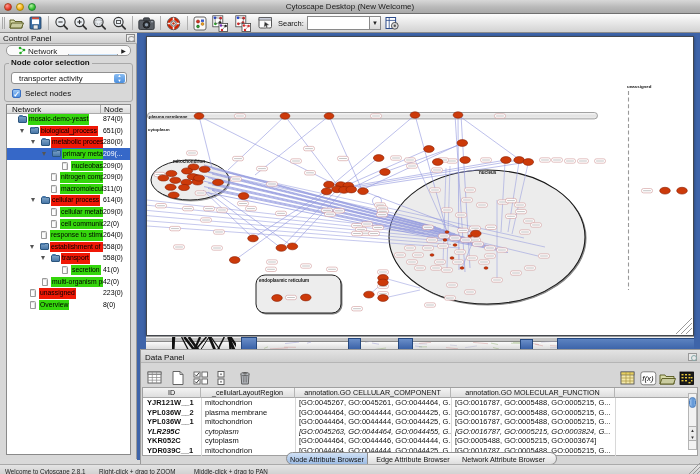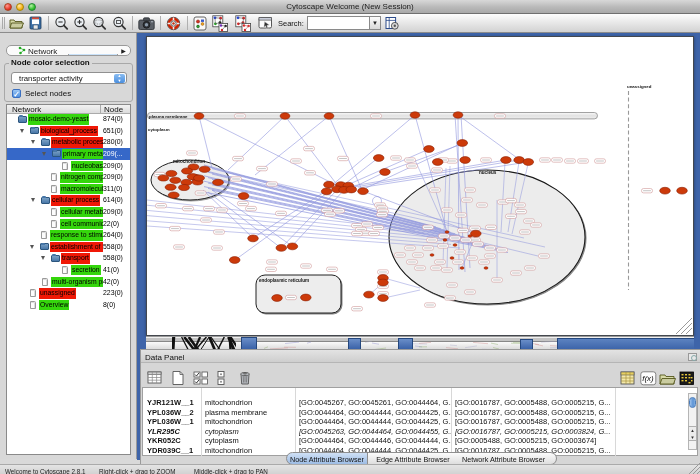--- a/index.html
+++ b/index.html
@@ -119,21 +119,21 @@
 </style>
 </head>
 <body>
 
 <div class="abs" id="desktop"></div>
 
 <div class="abs" id="titlebar">
   <div class="tl" id="tl-r"></div>
     <div class="tl" id="tl-y"></div>
     <div class="tl" id="tl-g"></div>
-  <div class="title">Cytoscape Welcome (New Session)</div>
+  <div class="title">Cytoscape Desktop (New Welcome)</div>
 </div>
 
 <div class="abs" id="toolbar">
   <div id="tbicons">
       <div style="position:absolute;left:2px;top:3px;width:1px;height:12px;background:#aaa;"></div>
 <div style="position:absolute;left:4px;top:3px;width:1px;height:12px;background:#aaa;"></div>
 <svg style="position:absolute;left:9px;top:2px;" width="15" height="14" viewBox="0 0 15 14">
         <path d="M1 4 L5 4 L6 5.5 L13 5.5 L13 12 L1 12 Z" fill="#d8daa8" stroke="#55571d" stroke-width="0.9"></path>
 <path d="M2.5 7 L14.5 7 L12.5 12 L1 12 Z" fill="#caccA0" stroke="#55571d" stroke-width="0.9"></path>
       </svg>
@@ -230,20 +230,24 @@
 <circle cx="9.8" cy="9.8" r="3.4" fill="#d8d8d8" stroke="#333" stroke-width="0.8"></circle>
 <circle cx="9.8" cy="9.8" r="1.2" fill="#555"></circle>
       </svg>
     </div>
   <span id="searchlbl">Search:</span>
   <div id="searchbox"></div>
   <div id="searchdrop">▼</div>
 </div>
 
 <div class="abs" id="cpanel">
+  <div id="cpanel-head">
+      <div class="t">Control Panel</div>
+      <div id="cp-float"></div>
+    </div>
   <div id="tabs">
     <div id="tab-net"><svg width="8" height="9" viewBox="0 0 8 9" style="vertical-align:-1px">
           <circle cx="2" cy="2" r="1.3" fill="#2a2"></circle>
           <circle cx="6" cy="4" r="1.3" fill="#2a2"></circle>
           <circle cx="2.5" cy="7" r="1.3" fill="#2a2"></circle>
           <path d="M2 2L6 4L2.5 7" stroke="#2a2" stroke-width="0.7" fill="none"></path>
         </svg> Network</div>
     <div id="tab-mos">Mosaic</div>
     <div id="tab-arr">▶</div>
   </div>
@@ -872,20 +876,26 @@
 <rect x="12" y="9" width="1.5" height="1.4"></rect>
           <rect x="9.5" y="11" width="2" height="1.4"></rect>
         </g>
       </svg>
     </div>
   <div id="dtable">
     <div id="dvl1"></div>
       <div id="dvl2"></div>
       <div id="dvl3"></div>
       <div id="dvl4"></div>
+    <div id="dthead">
+      <div class="dth" style="left:0;width:58px;">ID</div>
+      <div class="dth" style="left:58px;width:94px;">_cellularLayoutRegion</div>
+      <div class="dth" style="left:152px;width:156px;">annotation.GO CELLULAR_COMPONENT</div>
+      <div class="dth" style="left:308px;width:164px;">annotation.GO MOLECULAR_FUNCTION</div>
+    </div>
     <div id="drows">
         <div class="dtr" style="top:10.0px;">
 <div class="dtc dcol1">YJR121W__1</div>
           <div class="dtc dcol2">mitochondrion</div>
 <div class="dtc dcol3">[GO:0045267, GO:0045261, GO:0044464, G...</div>
           <div class="dtc dcol4">[GO:0016787, GO:0005488, GO:0005215, G...</div>
         </div>
 <div class="dtr" style="top:19.55px;">
 <div class="dtc dcol1">YPL036W__2</div>
           <div class="dtc dcol2">plasma membrane</div>

